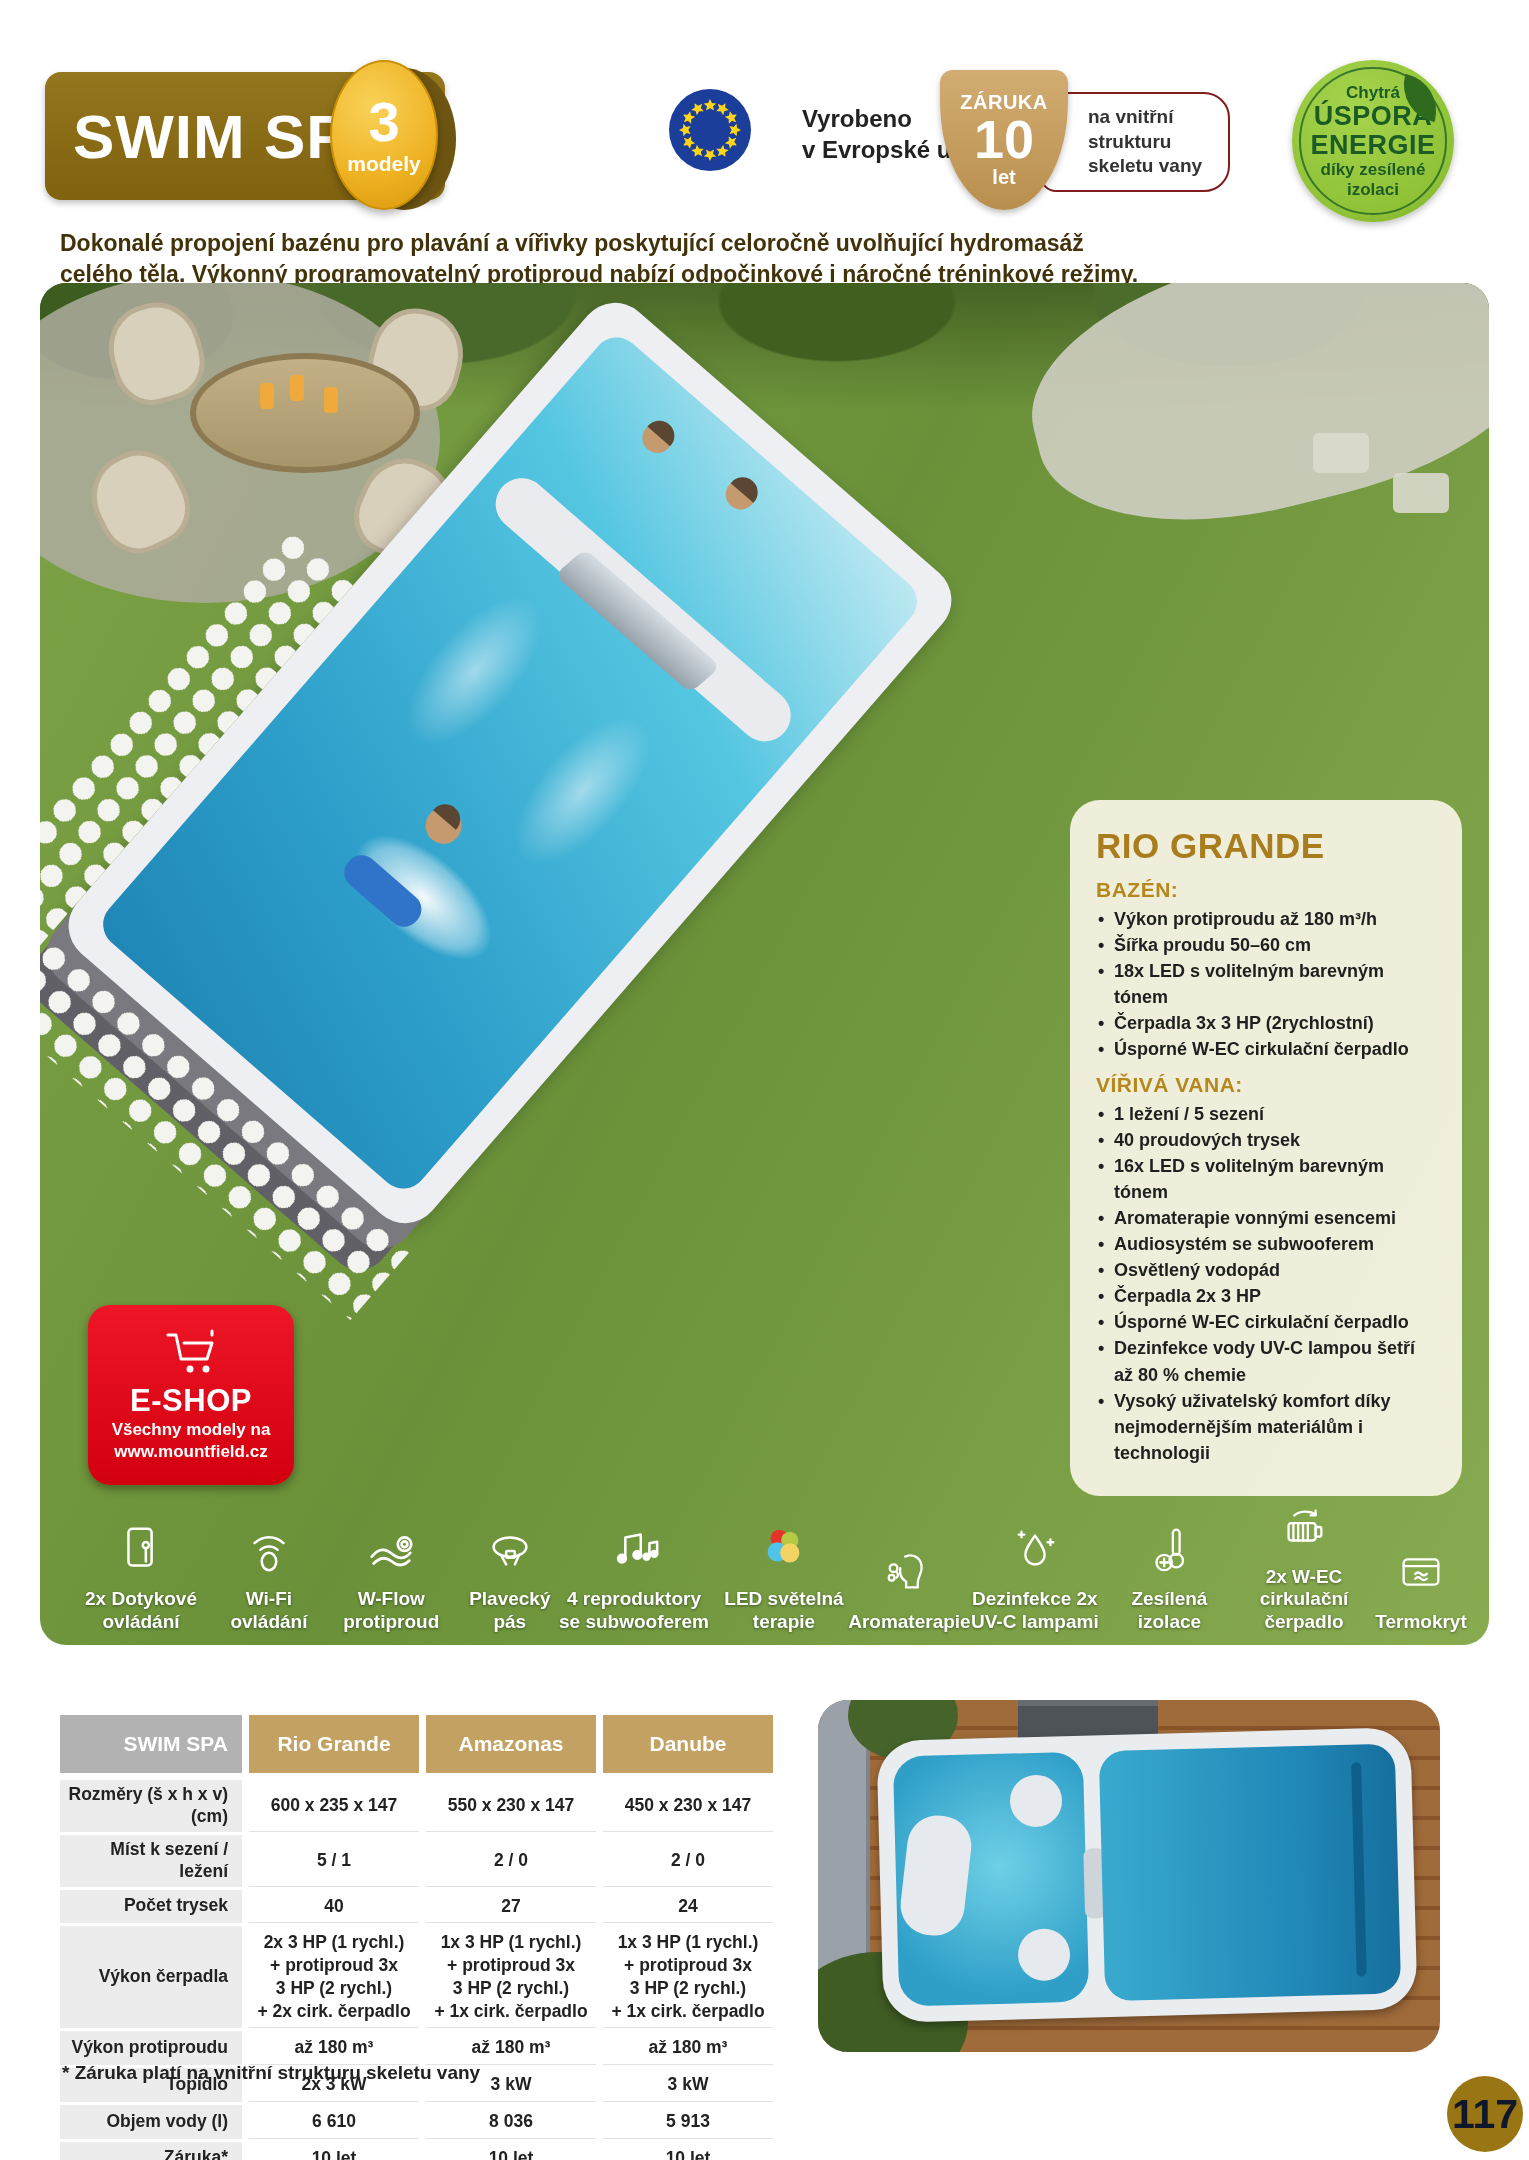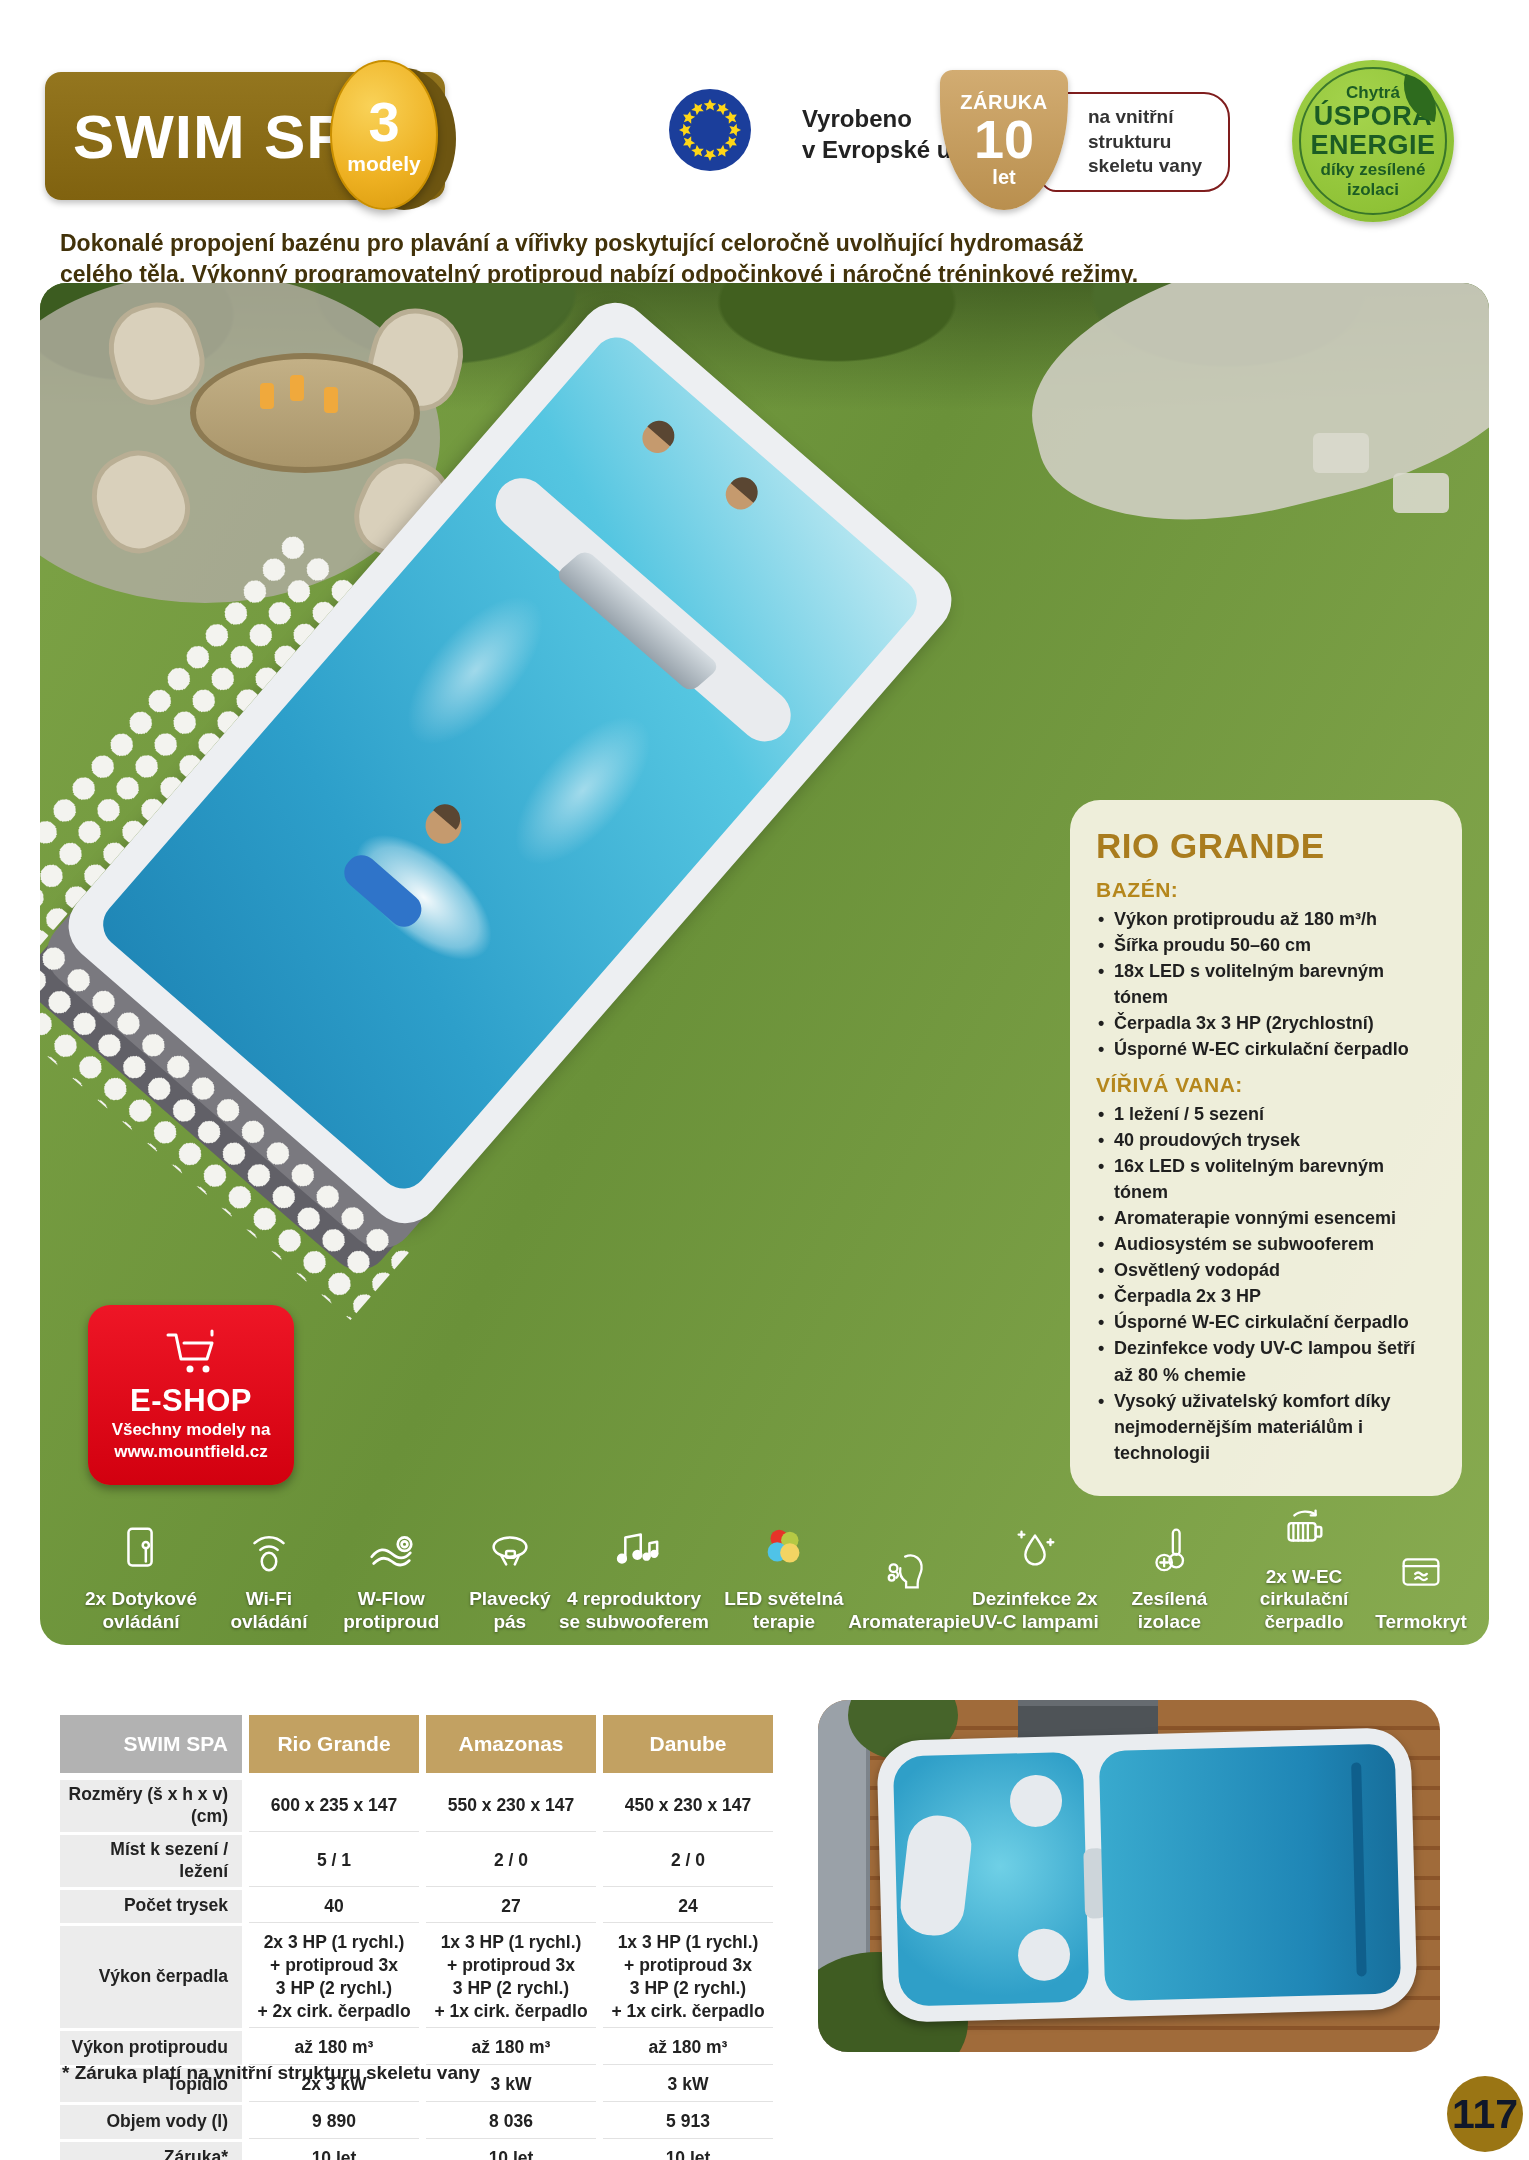--- a/index.html
+++ b/index.html
@@ -476,21 +476,21 @@
     <div class="tv">až 180 m³</div>
     <div class="tv">až 180 m³</div>
     <div class="tv">až 180 m³</div>
 
     <div class="tl">Topidlo</div>
     <div class="tv">2x 3 kW</div>
     <div class="tv">3 kW</div>
     <div class="tv">3 kW</div>
 
     <div class="tl">Objem vody (l)</div>
-    <div class="tv">9 890</div>
+    <div class="tv">6 610</div>
     <div class="tv">8 036</div>
     <div class="tv">5 913</div>
 
     <div class="tl boldrow">Záruka*</div>
     <div class="tv boldrow">10 let</div>
     <div class="tv boldrow">10 let</div>
     <div class="tv boldrow">10 let</div>
   </div>
   <div class="footnote">* Záruka platí na vnitřní strukturu skeletu vany</div>
 

